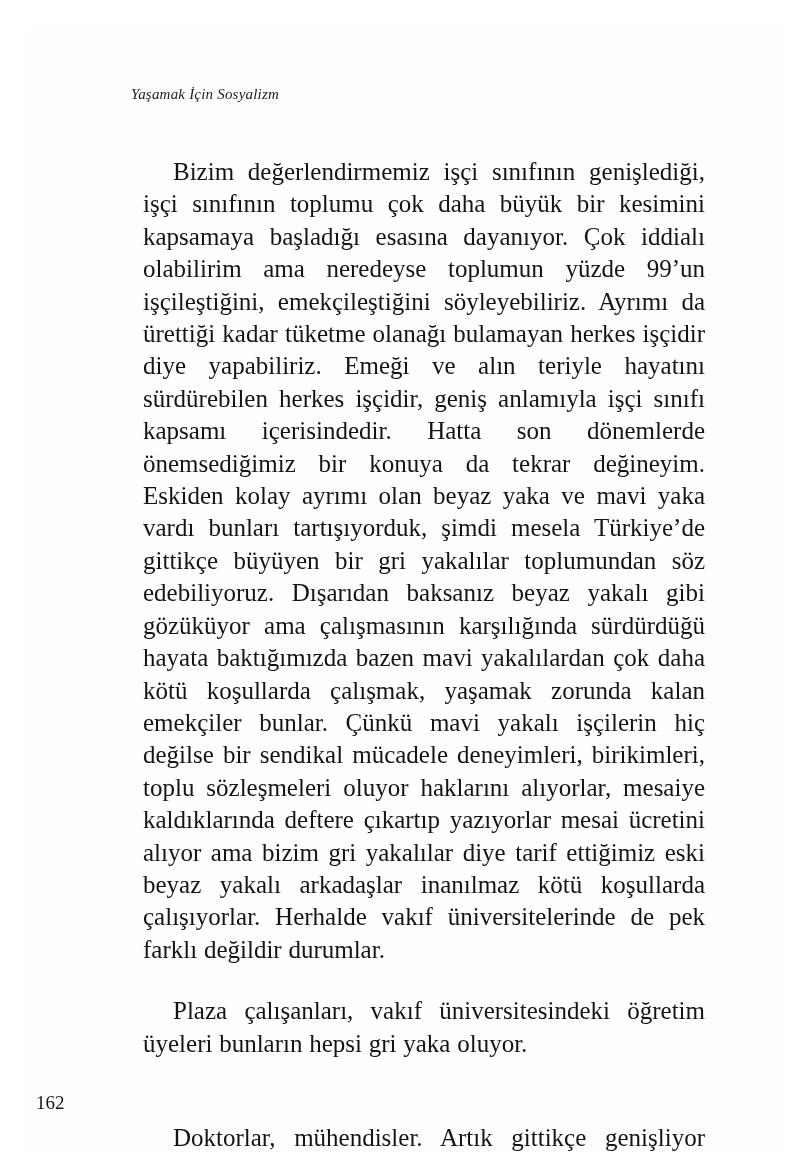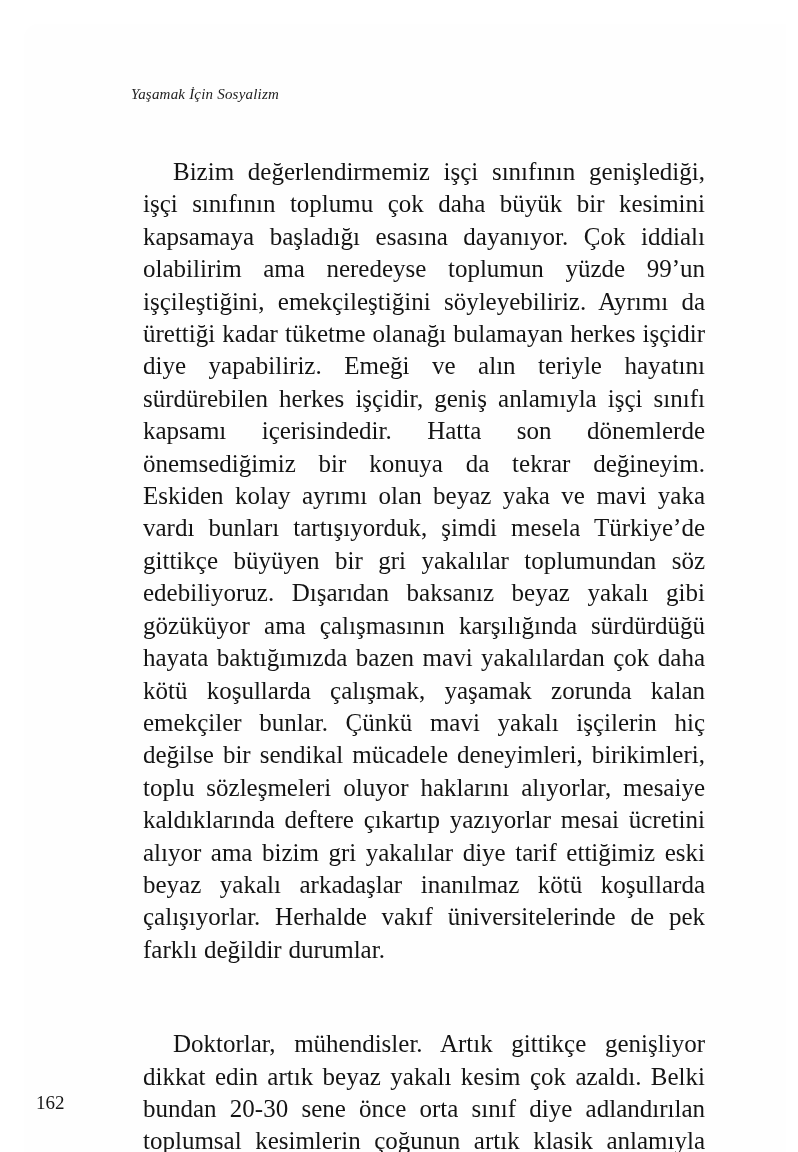--- a/index.html
+++ b/index.html
@@ -63,19 +63,20 @@
 </head>
 <body>
 
 <div class="book-page">
 
   <div class="running-header">Yaşamak İçin Sosyalizm</div>
 
   <div class="content">
     <p class="body-paragraph">Bizim değerlendirmemiz işçi sınıfının genişlediği, işçi sınıfının toplumu çok daha büyük bir kesimini kapsamaya başladığı esasına dayanıyor. Çok iddialı olabilirim ama neredeyse toplumun yüzde 99’un işçileştiğini, emekçileştiğini söyleyebiliriz. Ayrımı da ürettiği kadar tüketme olanağı bulamayan herkes işçidir diye yapabiliriz. Emeği ve alın teriyle hayatını sürdürebilen herkes işçidir, geniş anlamıyla işçi sınıfı kapsamı içerisindedir. Hatta son dönemlerde önemsediğimiz bir konuya da tekrar değineyim. Eskiden kolay ayrımı olan beyaz yaka ve mavi yaka vardı bunları tartışıyorduk, şimdi mesela Türkiye’de gittikçe büyüyen bir gri yakalılar toplumundan söz edebiliyoruz. Dışarıdan baksanız beyaz yakalı gibi gözüküyor ama çalışmasının karşılığında sürdürdüğü hayata baktığımızda bazen mavi yakalılardan çok daha kötü koşullarda çalışmak, yaşamak zorunda kalan emekçiler bunlar. Çünkü mavi yakalı işçilerin hiç değilse bir sendikal mücadele deneyimleri, birikimleri, toplu sözleşmeleri oluyor haklarını alıyorlar, mesaiye kaldıklarında deftere çıkartıp yazıyorlar mesai ücretini alıyor ama bizim gri yakalılar diye tarif ettiğimiz eski beyaz yakalı arkadaşlar inanılmaz kötü koşullarda çalışıyorlar. Herhalde vakıf üniversitelerinde de pek farklı değildir durumlar.</p>
 
+    <p class="body-paragraph">Plaza çalışanları, vakıf üniversitesindeki öğretim üyeleri bunların hepsi gri yaka oluyor.</p>
 
     <p class="body-paragraph extra-gap">Doktorlar, mühendisler. Artık gittikçe genişliyor dikkat edin artık beyaz yakalı kesim çok azaldı. Belki bundan 20-30 sene önce orta sınıf diye adlandırılan toplumsal kesimlerin çoğunun artık klasik anlamıyla proleterleşme süreci içerisine girdiğini işçi sınıfının bir parçası haline geldiğini görmek lazım. Dolayısıyla işçi sınıfı kaldı mı değil işçileşmeyen kaldı mı diye soralım.</p>
   </div>
 
   <div class="page-number">162</div>
 
 </div>
 
 </body></html>

